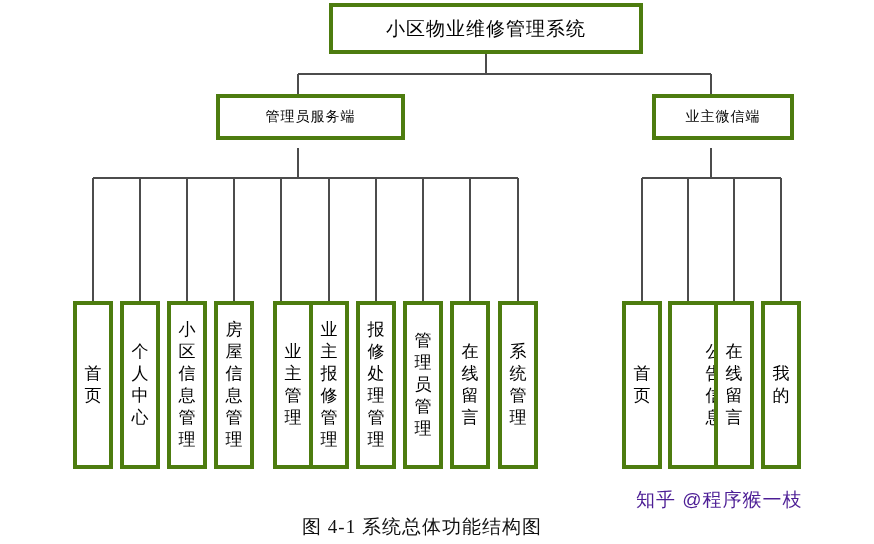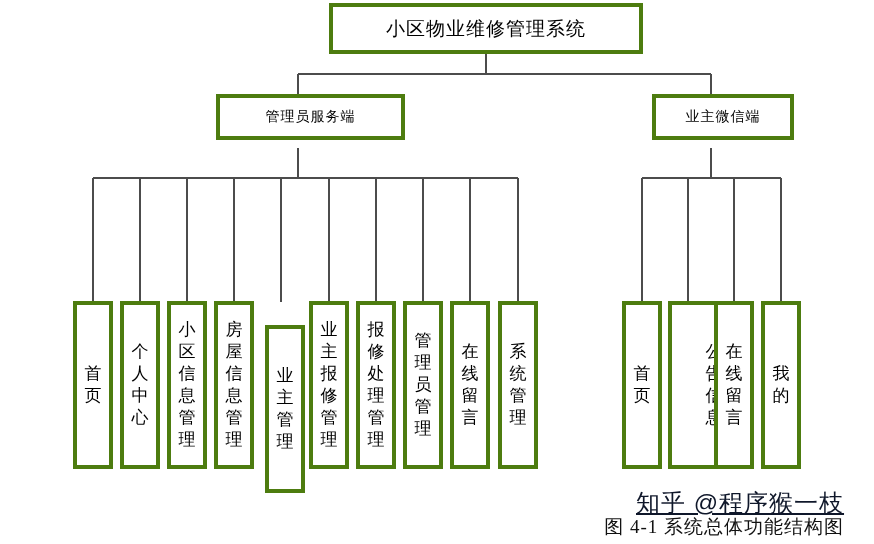--- a/index.html
+++ b/index.html
@@ -52,34 +52,33 @@
     width: 1.05em;
     font-size: 17px;
     line-height: 22px;
     word-break: break-all;
     text-align: center;
   }
   .caption {
     position: absolute;
     left: 0; top: 514px;
     width: 844px;
-    text-align: right;
+    text-align: center;
     font-size: 19px;
     letter-spacing: 1px;
     color: #111111;
   }
   .watermark {
     position: absolute;
     left: 636px; top: 487px;
-    font-size: 24px;
+    font-size: 19px;
     letter-spacing: 1px;
-    color: #0f172a;
+    color: #4c1d95;
     font-family: "Liberation Sans", "DejaVu Sans", sans-serif;
     white-space: nowrap;
-    text-decoration: underline;
   }
 </style>
 </head>
 <body>
 
 <div class="stage">
 
   <svg class="wires" viewBox="0 0 874 544" shape-rendering="crispEdges">
     <g stroke="#4c4c4c" stroke-width="1.4" fill="none">
 
@@ -128,21 +127,21 @@
   </div>
   <div class="box leaf" style="left:120px;">
     <span class="vtext">个人中心</span>
   </div>
   <div class="box leaf" style="left:167px;">
     <span class="vtext">小区信息管理</span>
   </div>
   <div class="box leaf" style="left:214px;">
     <span class="vtext">房屋信息管理</span>
   </div>
-  <div class="box leaf" style="left:265px;margin-top:24px;">
+  <div class="box leaf" style="left:273px;">
     <span class="vtext">业主管理</span>
   </div>
   <div class="box leaf" style="left:309px;">
     <span class="vtext">业主报修管理</span>
   </div>
   <div class="box leaf" style="left:356px;">
     <span class="vtext">报修处理管理</span>
   </div>
   <div class="box leaf" style="left:403px;">
     <span class="vtext">管理员管理</span>

